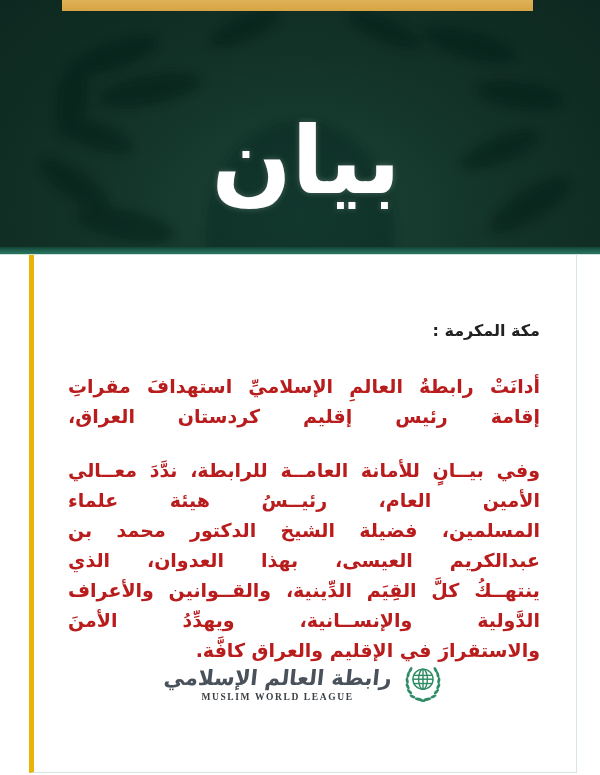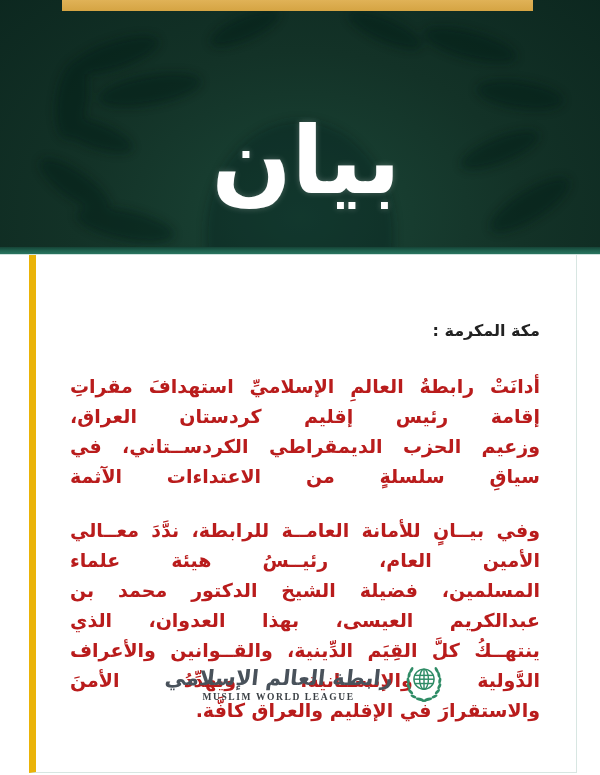--- a/index.html
+++ b/index.html
@@ -57,21 +57,21 @@
     box-sizing: border-box;
   }
 
   
   .card {
     position: absolute;
     top: 255px; left: 29px;
     width: 548px; height: 518px;
     box-sizing: border-box;
     background: #ffffff;
-    border-left: 7px solid #eab308;
+    border-left: 5px solid #eab308;
     border-right: 1px solid #d8e6e2;
     border-bottom: 1px solid #d8e6e2;
     direction: rtl;
   }
   .location-heading {
     margin-top: 66px;
     padding: 0 36px 0 34px;
     text-align: right;
     font-size: 16px;
     font-weight: bold;
@@ -160,21 +160,20 @@
 </div>
 
 <div class="strip"></div>
 
 <div class="card">
 
   <div class="location-heading">مكة المكرمة :</div>
 
   <div class="para para-1">
     <div class="line">أدانَتْ رابطةُ العالمِ الإسلاميِّ استهدافَ مقراتِ إقامة رئيس إقليم كردستان العراق،</div>
-    <div class="line">وزعيم الحزب الديمقراطي الكردســتاني، في سياقِ سلسلةٍ من الاعتداءات الآثمة</div>
   </div>
 
   <div class="para para-2">
     <div class="line">وفي بيــانٍ للأمانة العامــة للرابطة، ندَّدَ معــالي الأمين العام، رئيــسُ هيئة علماء</div>
     <div class="line">المسلمين، فضيلة الشيخ الدكتور محمد بن عبدالكريم العيسى، بهذا العدوان، الذي</div>
     <div class="line">ينتهــكُ كلَّ القِيَم الدِّينية، والقــوانين والأعراف الدَّولية والإنســانية، ويهدِّدُ الأمنَ</div>
     <div class="line last">والاستقرارَ في الإقليم والعراق كافَّة.</div>
   </div>
 
   <div class="logo">

